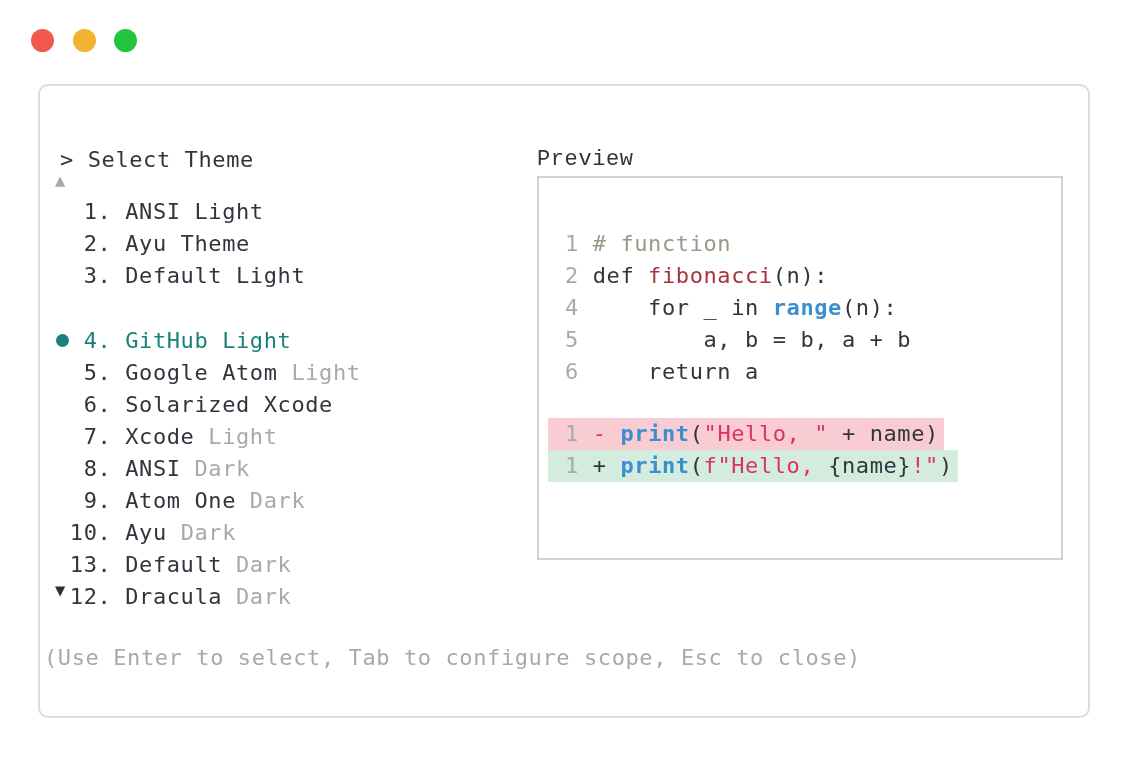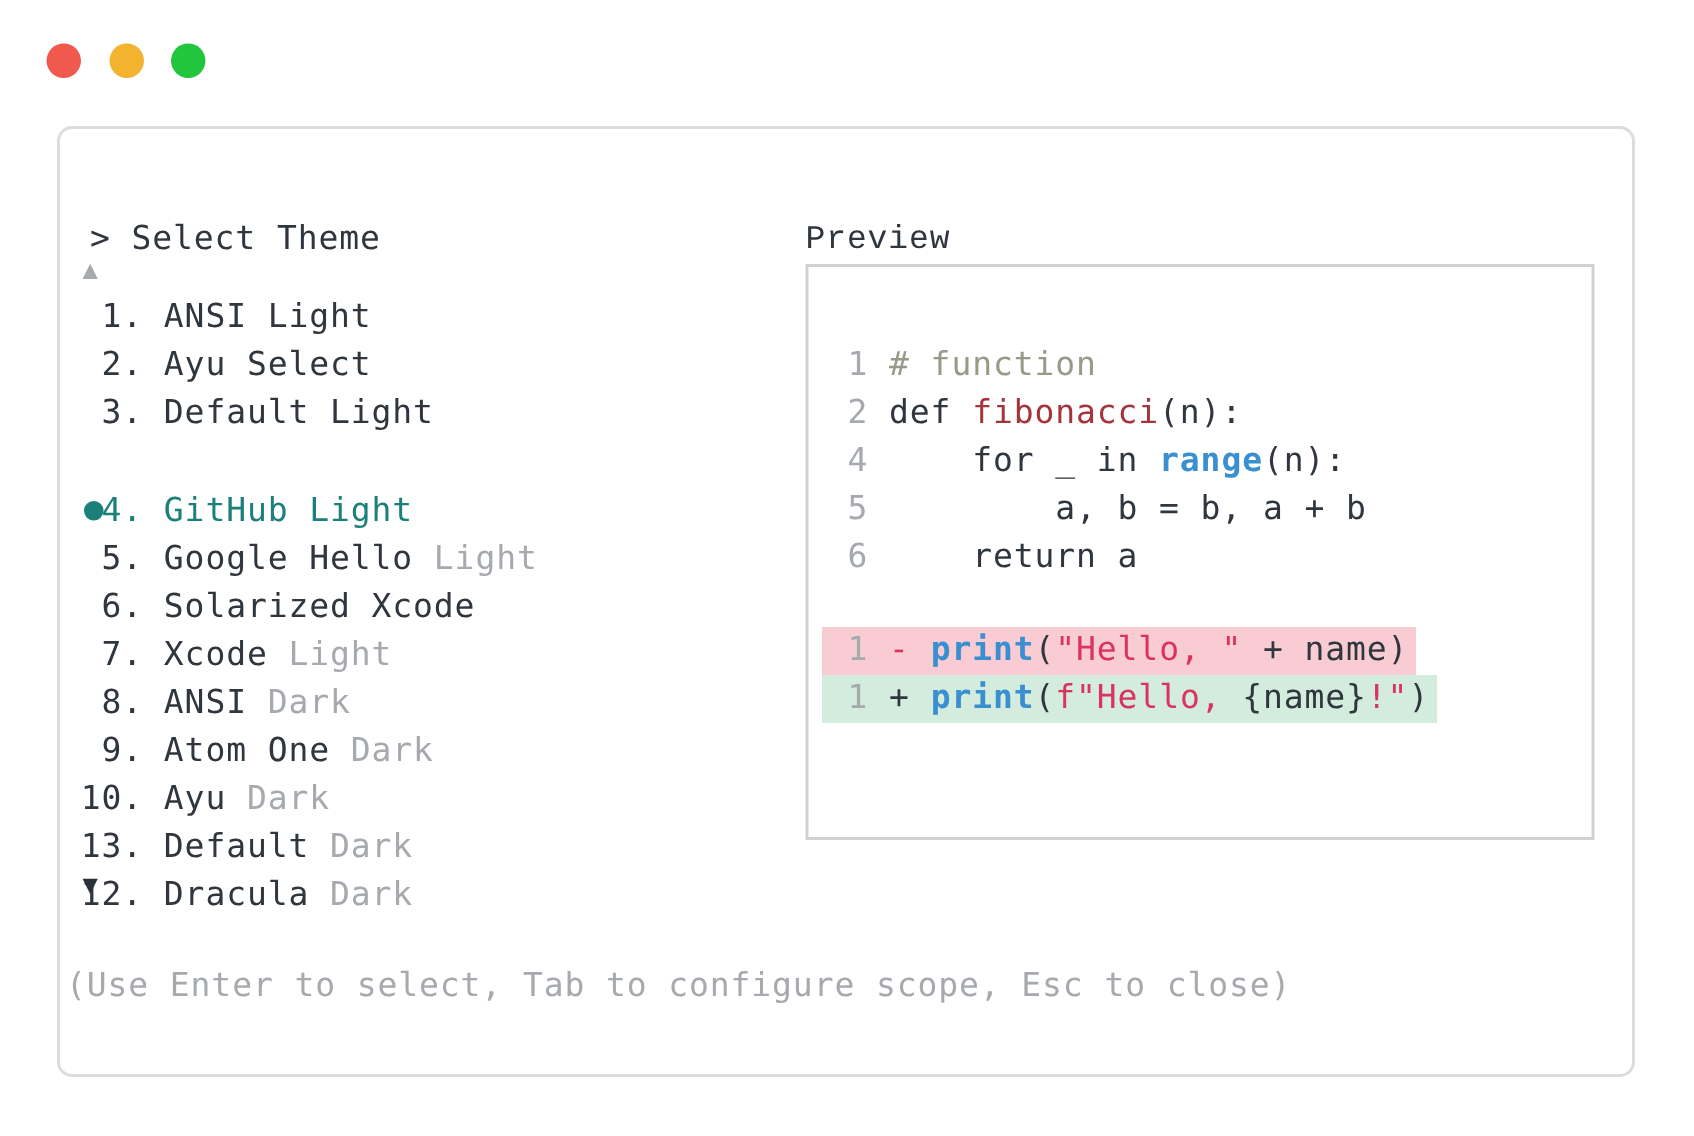--- a/index.html
+++ b/index.html
@@ -18,21 +18,21 @@
 
   .hdr{position:absolute;top:132px;height:32px;line-height:32px;white-space:pre;margin-top:12px;}
   .picker-title{left:60px;color:var(--text_dark);}
   .preview-label{left:537px;color:var(--text_dark);font-family:Liberation Mono, monospace;}
 
   .arrow{position:absolute;left:55px;height:32px;line-height:32px;font-size:17px;}
   .arrow.up{top:164px;color:var(--text_muted);}
   .arrow.down{top:574px;color:var(--arrow_dark);}
 
   .list{position:absolute;left:0;top:196px;width:520px;}
-  .row{position:relative;height:32px;line-height:32px;padding-left:40px;white-space:pre;color:var(--text_dark);}
+  .row{position:relative;height:32px;line-height:32px;padding-left:56px;white-space:pre;color:var(--text_dark);}
   .row .mut{color:var(--text_muted);}
   .row.sel, .row.sel .mut{color:var(--accent_teal);margin-top:33px;}
   .row .bullet{position:absolute;left:56px;top:9px;width:13px;height:13px;border-radius:50%;background:var(--accent_teal);}
 
   .help{position:absolute;left:44px;top:642px;height:32px;line-height:32px;white-space:pre;color:var(--text_muted);}
 
   .preview-box{position:absolute;left:537px;top:176px;width:526px;height:384px;
     border:2px solid var(--border_inner);box-sizing:border-box;background:#fff;}
 
   .code{position:absolute;left:537px;top:228px;width:526px;}
@@ -58,24 +58,24 @@
 
 <div class="panel"></div>
 
 <div class="hdr picker-title">&gt; Select Theme</div>
 <div class="hdr preview-label">Preview</div>
 
 <div class="arrow up">▲</div>
 
 <div class="list">
     <div class="row"><span class="num">  1.</span><span class="nm"> ANSI Light</span></div>
-    <div class="row"><span class="num">  2.</span><span class="nm"> Ayu Select</span></div>
+    <div class="row"><span class="num">  2.</span><span class="nm"> Ayu Theme</span></div>
     <div class="row"><span class="num">  3.</span><span class="nm"> Default Light</span></div>
     <div class="row sel"><span class="num">  4.</span><span class="nm"> GitHub Light</span><span class="bullet"></span></div>
-    <div class="row"><span class="num">  5.</span><span class="nm"> Google Hello</span><span class="mut"> Light</span></div>
+    <div class="row"><span class="num">  5.</span><span class="nm"> Google Atom</span><span class="mut"> Light</span></div>
     <div class="row"><span class="num">  6.</span><span class="nm"> Solarized Xcode</span></div>
     <div class="row"><span class="num">  7.</span><span class="nm"> Xcode</span><span class="mut"> Light</span></div>
     <div class="row"><span class="num">  8.</span><span class="nm"> ANSI</span><span class="mut"> Dark</span></div>
     <div class="row"><span class="num">  9.</span><span class="nm"> Atom One</span><span class="mut"> Dark</span></div>
     <div class="row"><span class="num"> 10.</span><span class="nm"> Ayu</span><span class="mut"> Dark</span></div>
     <div class="row"><span class="num"> 13.</span><span class="nm"> Default</span><span class="mut"> Dark</span></div>
     <div class="row"><span class="num"> 12.</span><span class="nm"> Dracula</span><span class="mut"> Dark</span></div>
   </div>
 
 <div class="arrow down">▼</div>

